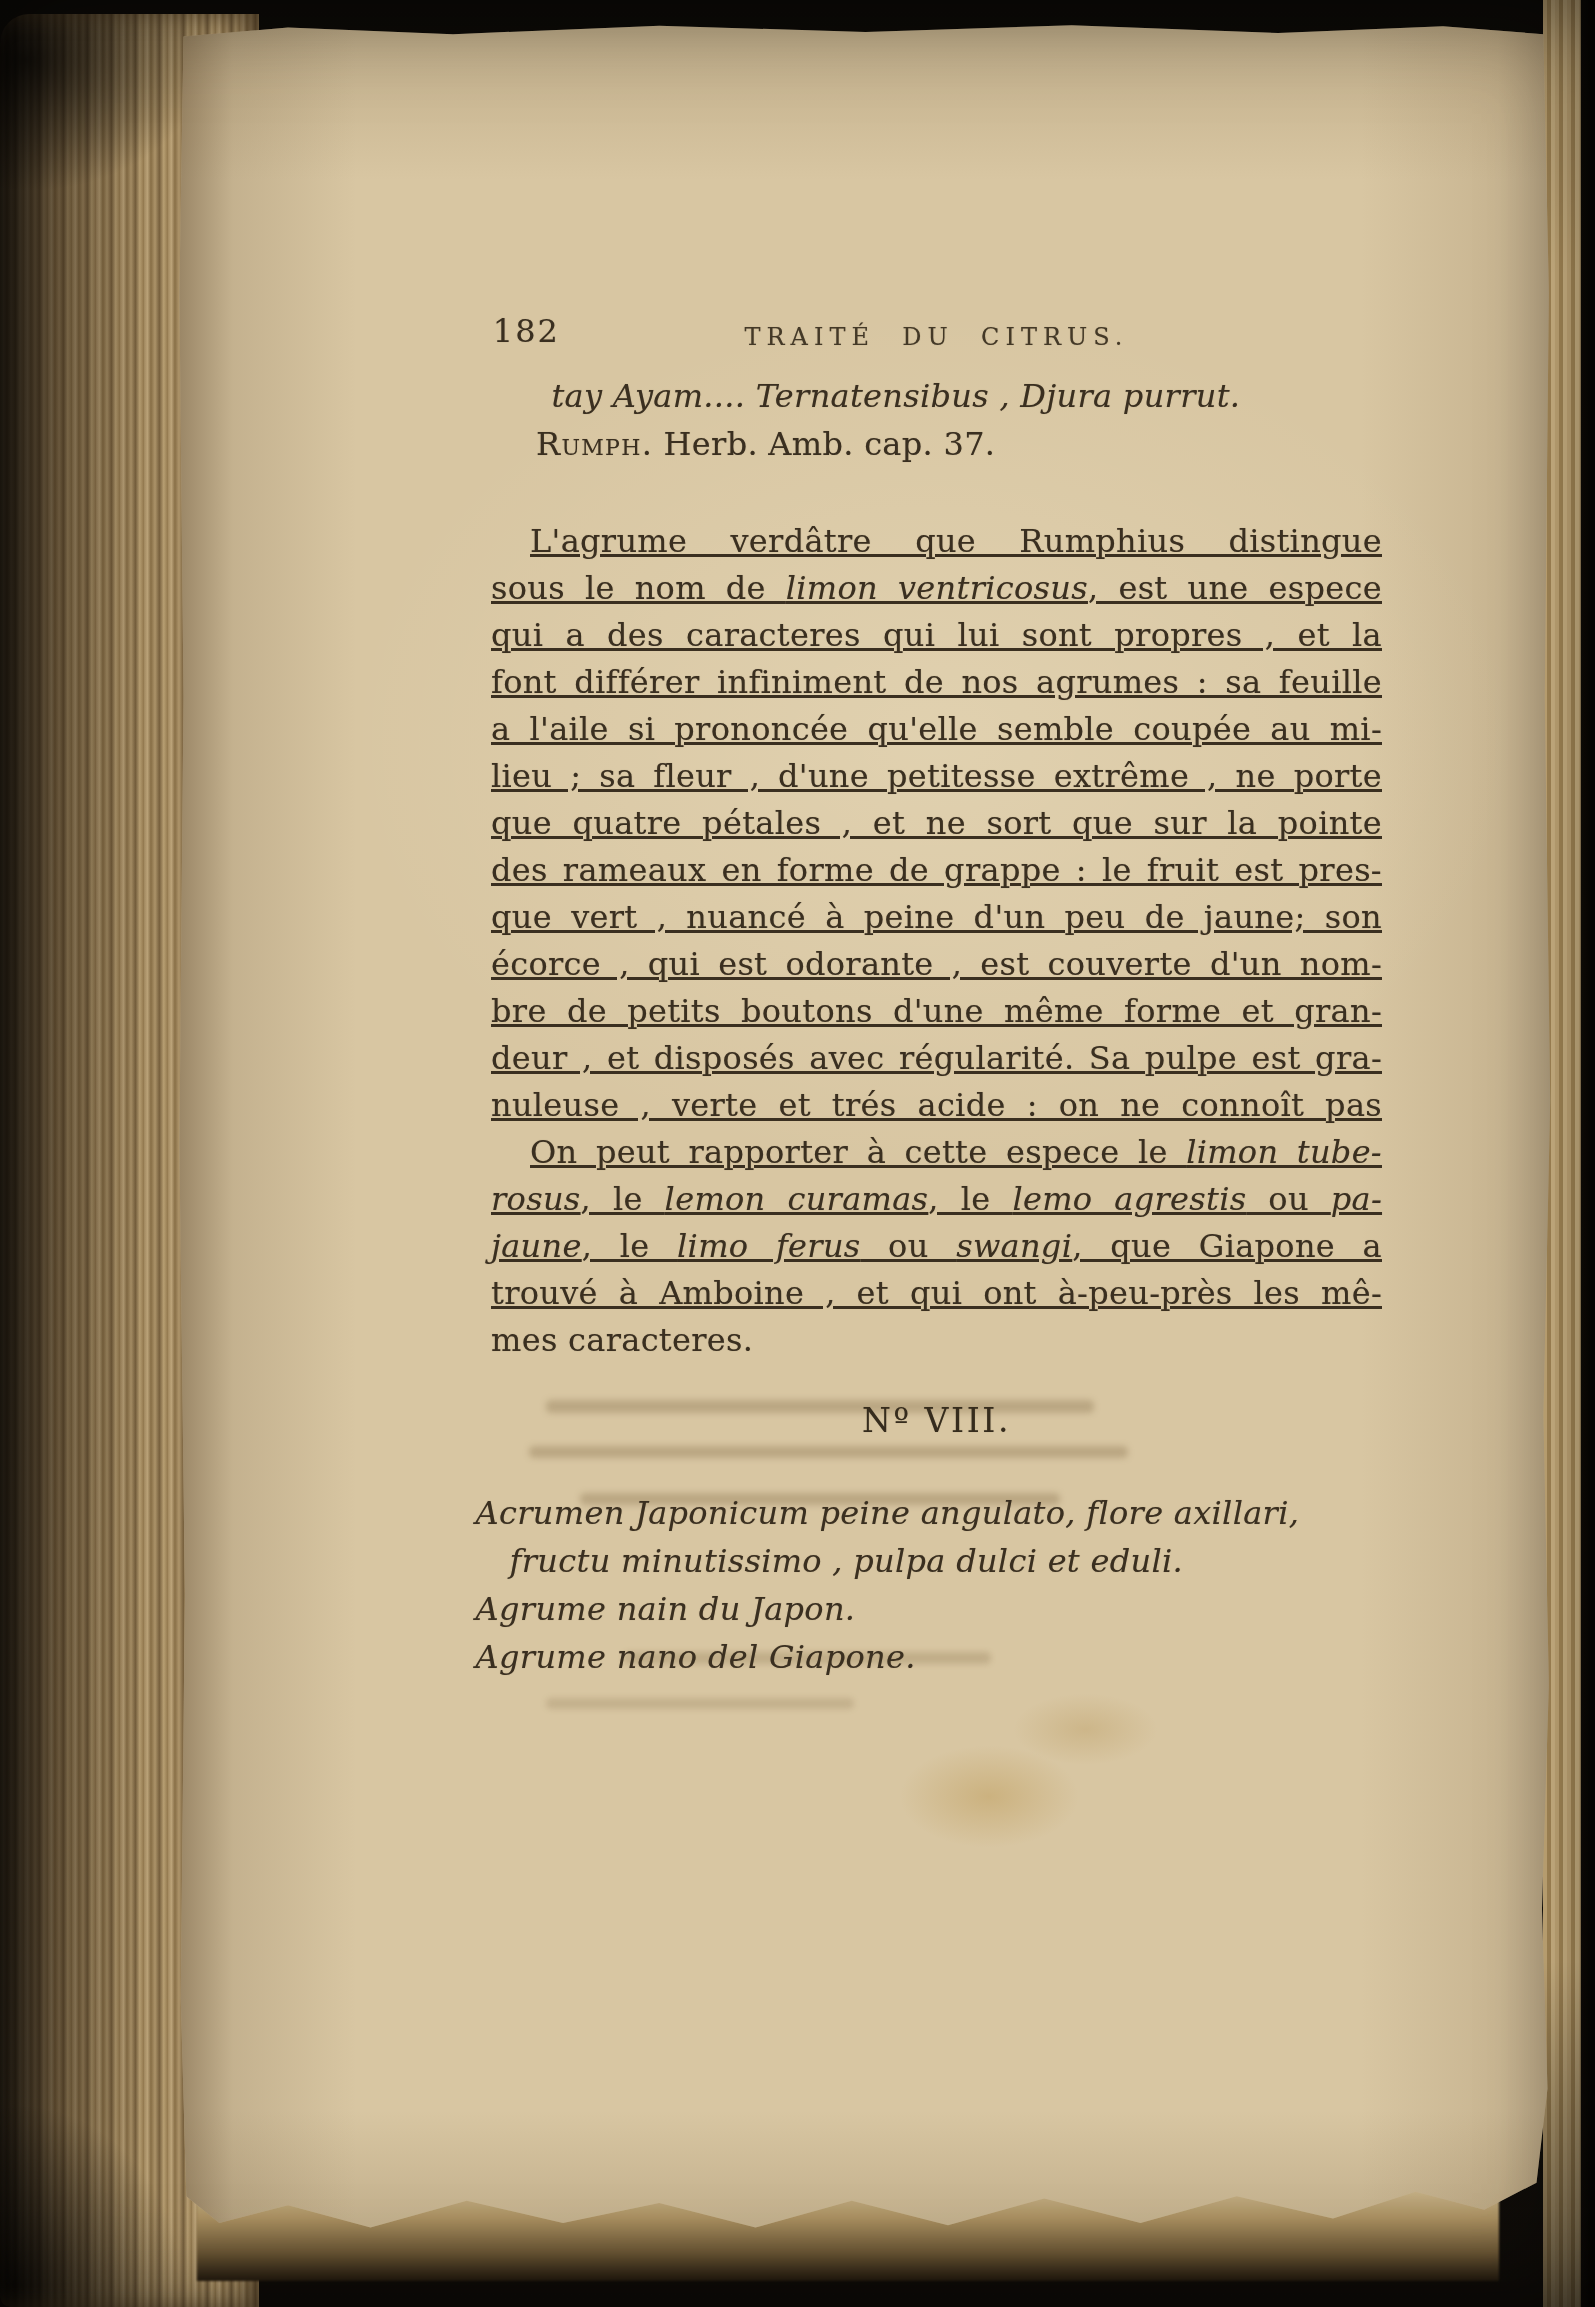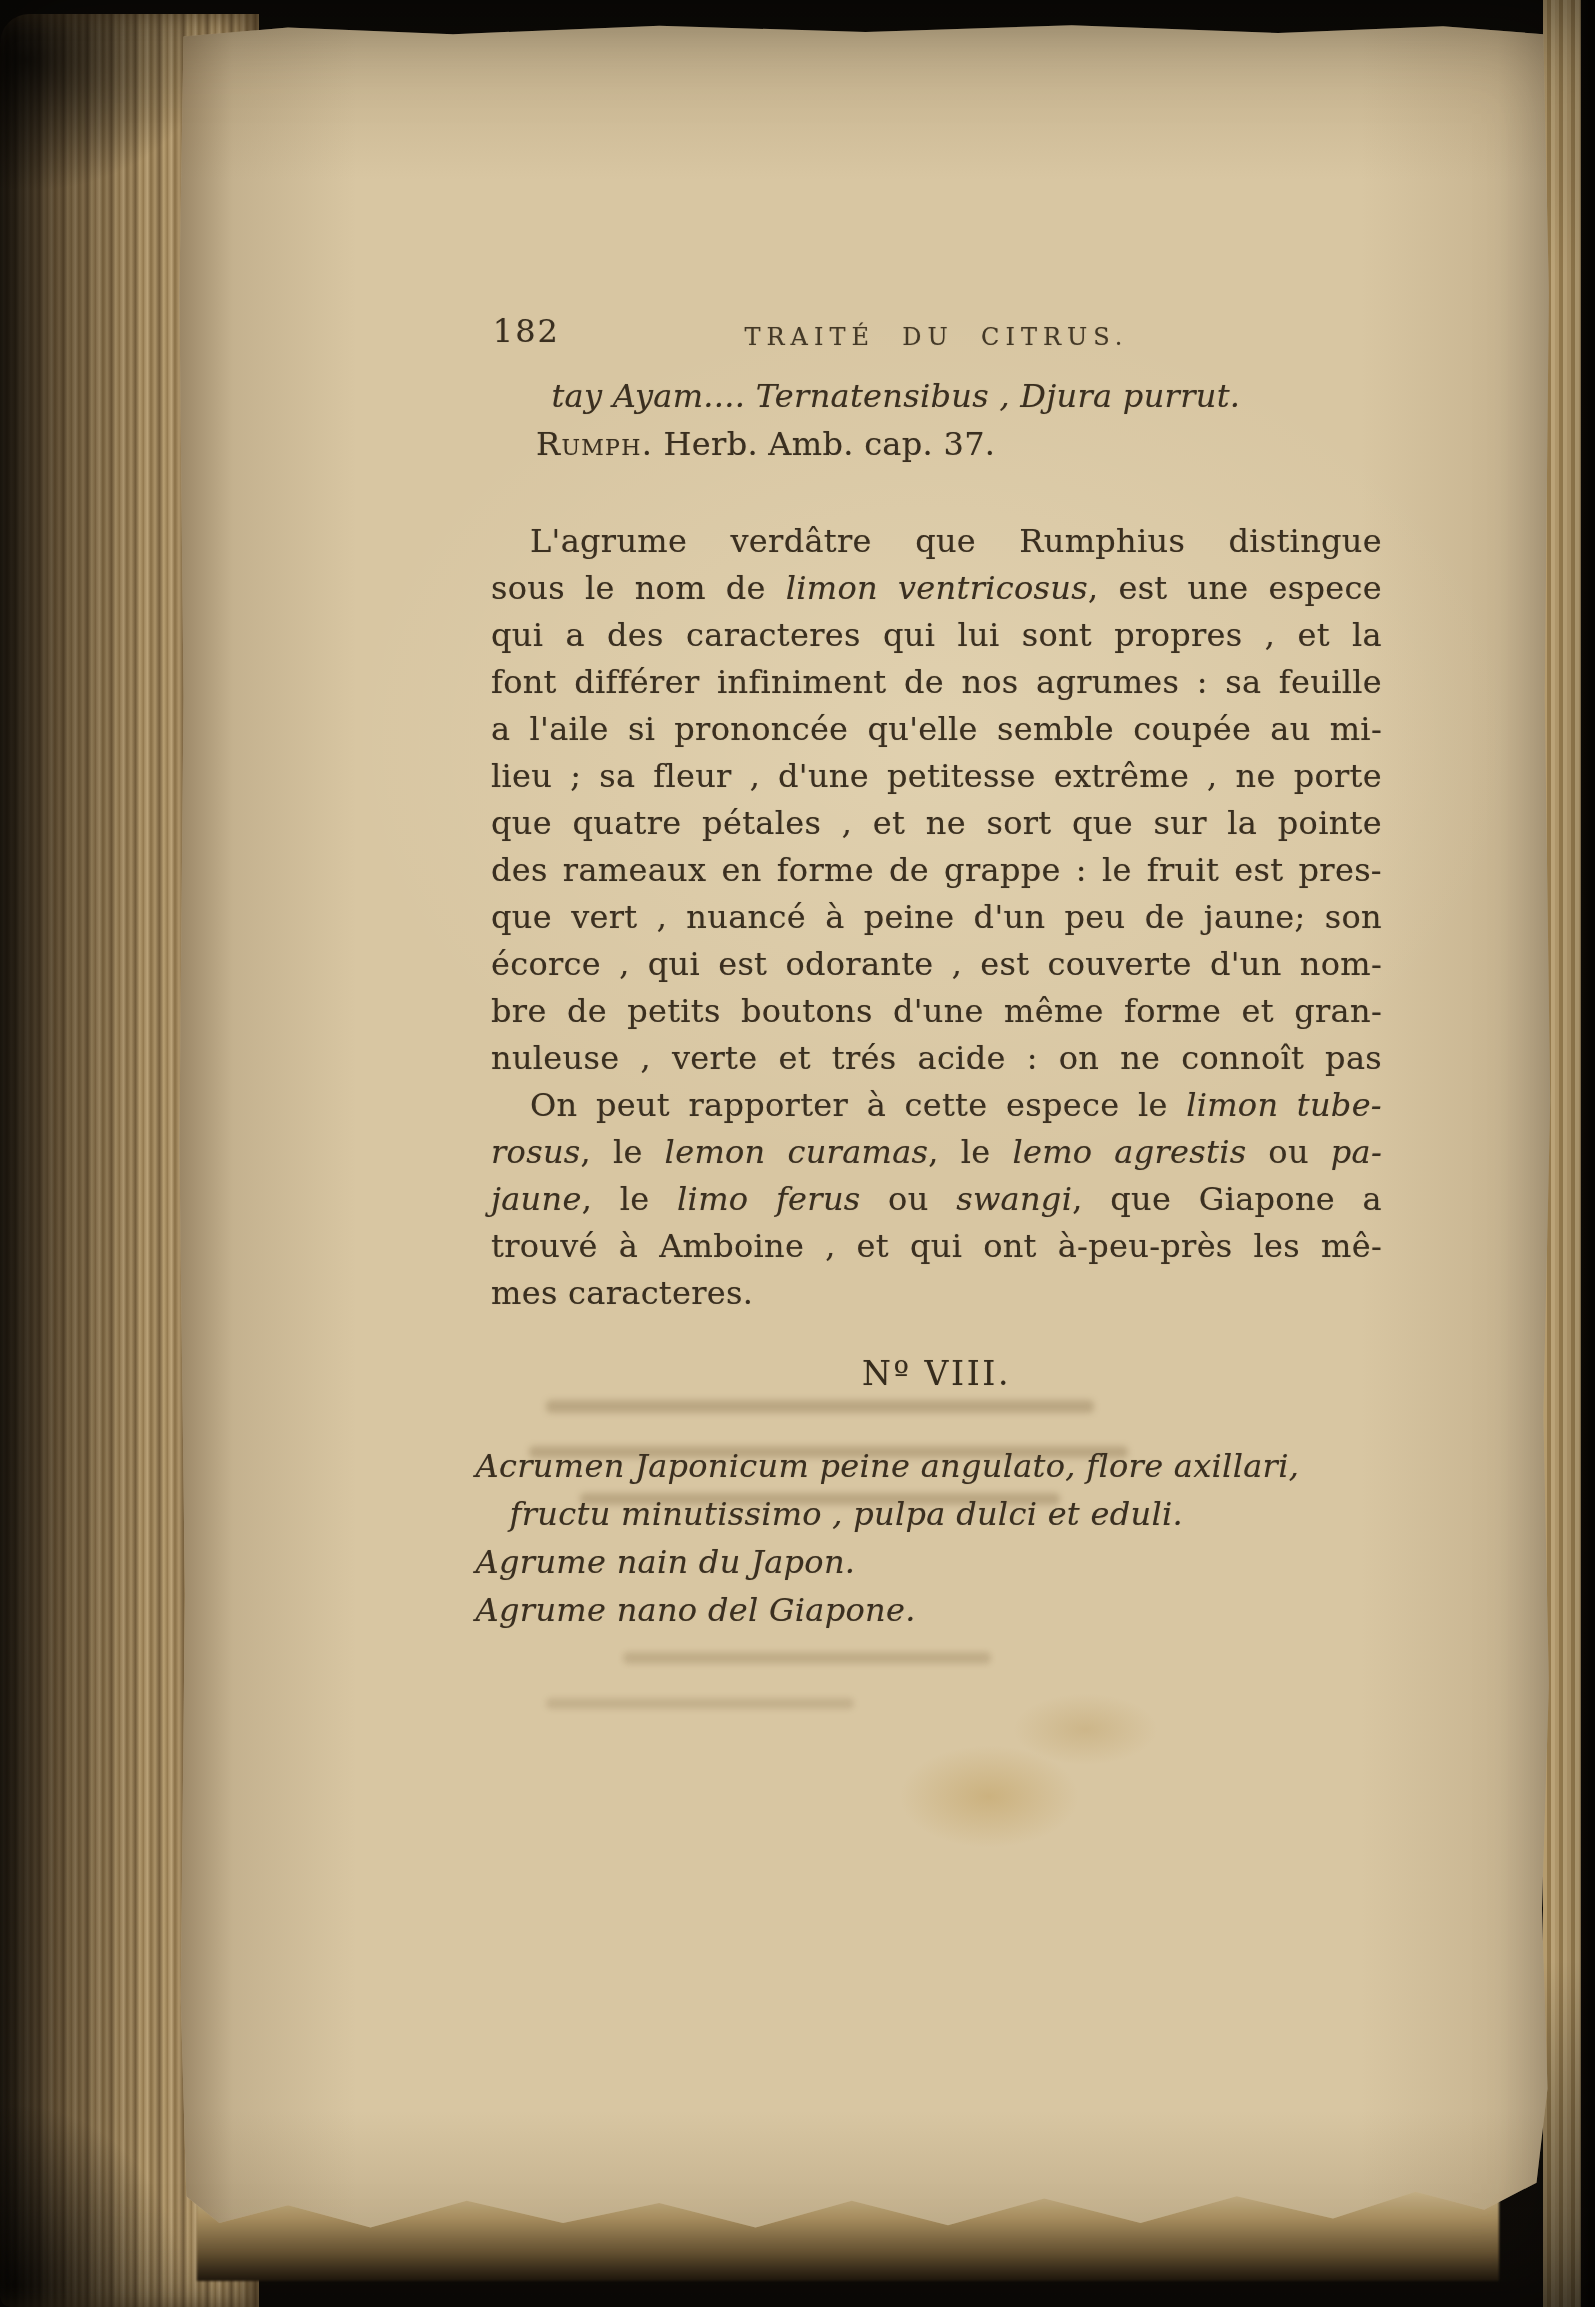--- a/index.html
+++ b/index.html
@@ -84,21 +84,21 @@
   .running-title{
     position:absolute;left:50%;transform:translateX(-50%);top:7.7px;
     font-size:24px;letter-spacing:6px;word-spacing:13.7px;white-space:nowrap;color:#443927;
   }
   .citation{margin-top:8.6px;padding-left:45px;line-height:48px;}
   .citation .indent{text-indent:15.4px;}
   .paragraphs{margin-top:50px;}
   .paragraph{margin:0;}
   .paragraph .indent{text-indent:39px;}
   .tline{white-space:nowrap;}
-  .tline.just{white-space:normal;text-align:justify;text-align-last:justify;}
+  .tline.just{white-space:normal;text-align:justify;text-align-last:justify;text-decoration:underline;}
   .section-heading{
     margin-top:33px;text-align:center;font-size:33px;letter-spacing:2.6px;color:#362c1d;
   }
   .description{margin-top:45px;line-height:48px;margin-left:-15.4px;}
   .description .indent{text-indent:34px;}
   .seg.roman{font-style:normal;}
   .seg.italic{font-style:italic;}
   .seg.smallcaps{font-variant:small-caps;letter-spacing:1.3px;}
 
   
@@ -143,20 +143,21 @@
             <div class="tline just"><span class="seg roman">sous le nom de </span><span class="seg italic">limon ventricosus</span><span class="seg roman">, est une espece</span></div>
             <div class="tline just"><span class="seg roman">qui a des caracteres qui lui sont propres , et la</span></div>
             <div class="tline just"><span class="seg roman">font différer infiniment de nos agrumes : sa feuille</span></div>
             <div class="tline just"><span class="seg roman">a l'aile si prononcée qu'elle semble coupée au mi-</span></div>
             <div class="tline just"><span class="seg roman">lieu ; sa fleur , d'une petitesse extrême , ne porte</span></div>
             <div class="tline just"><span class="seg roman">que quatre pétales , et ne sort que sur la pointe</span></div>
             <div class="tline just"><span class="seg roman">des rameaux en forme de grappe : le fruit est pres-</span></div>
             <div class="tline just"><span class="seg roman">que vert , nuancé à peine d'un peu de jaune; son</span></div>
             <div class="tline just"><span class="seg roman">écorce , qui est odorante , est couverte d'un nom-</span></div>
             <div class="tline just"><span class="seg roman">bre de petits boutons d'une même forme et gran-</span></div>
+            <div class="tline just"><span class="seg roman">deur , et disposés avec régularité. Sa pulpe est gra-</span></div>
             <div class="tline just"><span class="seg roman">nuleuse , verte et trés acide : on ne connoît pas</span></div>
           </div>
           <div class="paragraph">
             <div class="tline just indent"><span class="seg roman">On peut rapporter à cette espece le </span><span class="seg italic">limon tube-</span></div>
             <div class="tline just"><span class="seg italic">rosus</span><span class="seg roman">, le </span><span class="seg italic">lemon curamas</span><span class="seg roman">, le </span><span class="seg italic">lemo agrestis</span><span class="seg roman"> ou </span><span class="seg italic">pa-</span></div>
             <div class="tline just"><span class="seg italic">jaune</span><span class="seg roman">, le </span><span class="seg italic">limo ferus</span><span class="seg roman"> ou </span><span class="seg italic">swangi</span><span class="seg roman">, que Giapone a</span></div>
             <div class="tline just"><span class="seg roman">trouvé à Amboine , et qui ont à-peu-près les mê-</span></div>
             <div class="tline"><span class="seg roman">mes caracteres.</span></div>
           </div>
         </div>

